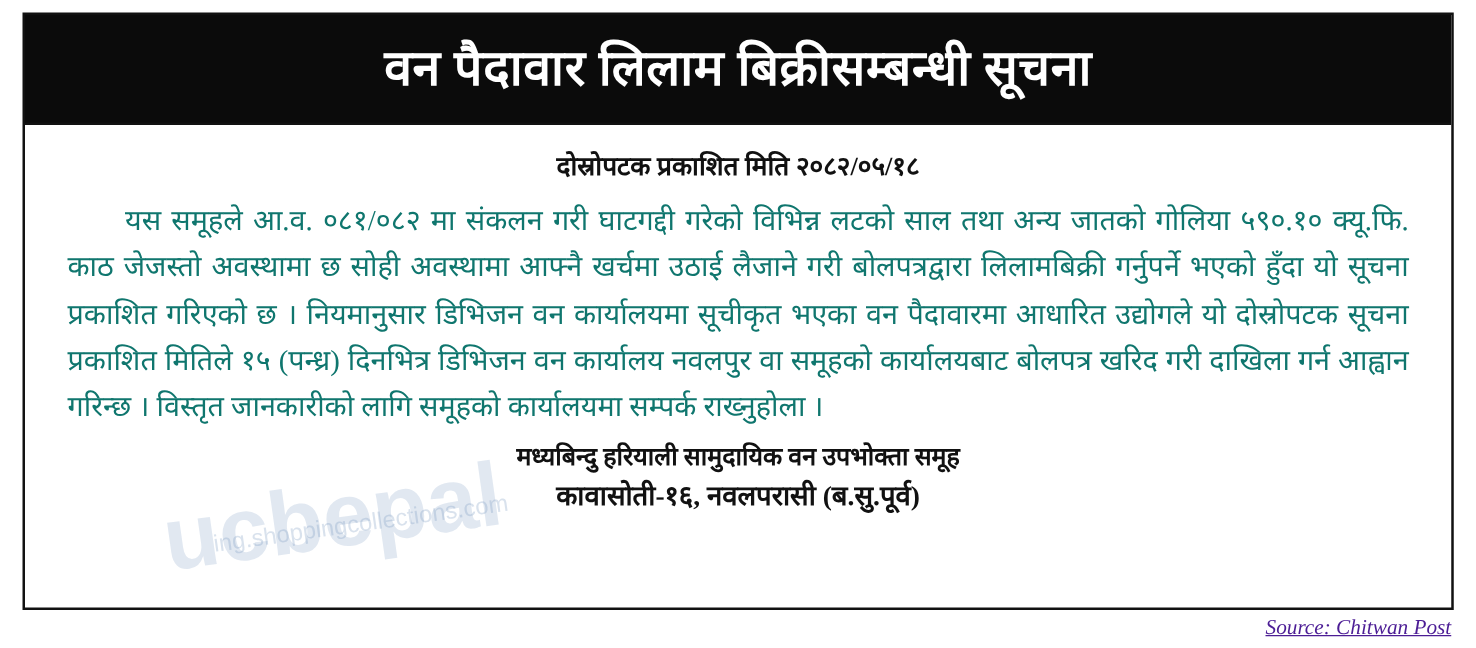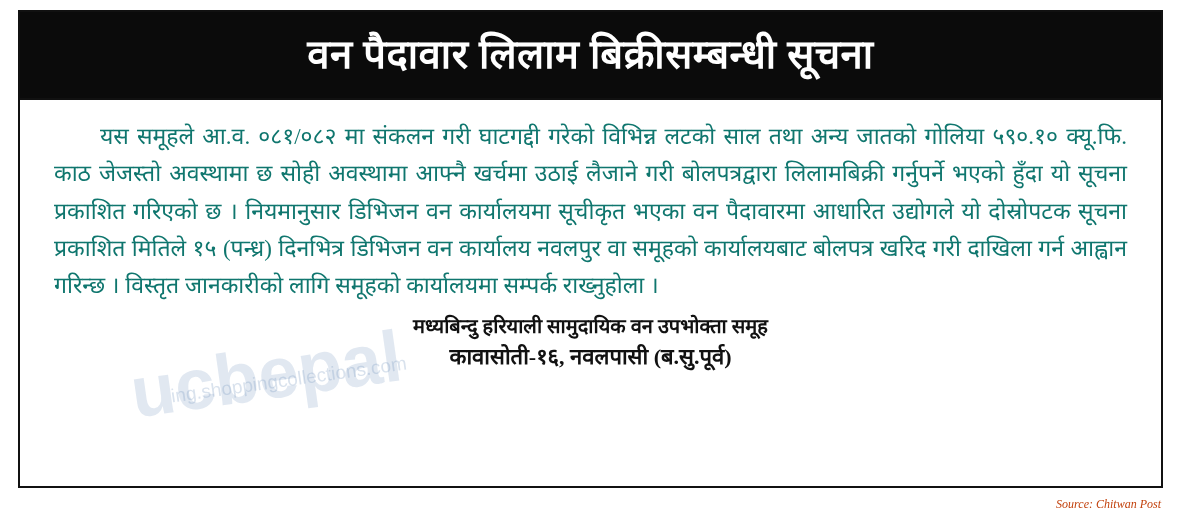--- a/index.html
+++ b/index.html
@@ -116,43 +116,45 @@
     pointer-events: none;
     user-select: none;
     white-space: nowrap;
   }
   .source {
     position: absolute;
     right: 20px;
     bottom: 6px;
     font-family: "Liberation Serif", serif;
     font-style: italic;
-    font-size: 12px;
-    color: #c2410c;
+    font-size: 17px;
+    color: #4c1d95;
+    text-decoration: underline;
   }
 </style>
 </head>
 <body>
 
 <div class="page">
 
   <div class="notice">
 
     <div class="header-band">
       <div class="header-title">वन पैदावार लिलाम बिक्रीसम्बन्धी सूचना</div>
     </div>
 
     <div class="body-area">
 
+      <div class="subtitle">दोस्रोपटक प्रकाशित मिति २०८२/०५/१८</div>
 
       <p class="paragraph">यस समूहले आ.व. ०८१/०८२ मा संकलन गरी घाटगद्दी गरेको विभिन्न लटको साल तथा अन्य जातको गोलिया ५९०.१० क्यू.फि. काठ जेजस्तो अवस्थामा छ सोही अवस्थामा आफ्नै खर्चमा उठाई लैजाने गरी बोलपत्रद्वारा लिलामबिक्री गर्नुपर्ने भएको हुँदा यो सूचना प्रकाशित गरिएको छ । नियमानुसार डिभिजन वन कार्यालयमा सूचीकृत भएका वन पैदावारमा आधारित उद्योगले यो दोस्रोपटक सूचना प्रकाशित मितिले १५ (पन्ध्र) दिनभित्र डिभिजन वन कार्यालय नवलपुर वा समूहको कार्यालयबाट बोलपत्र खरिद गरी दाखिला गर्न आह्वान गरिन्छ । विस्तृत जानकारीको लागि समूहको कार्यालयमा सम्पर्क राख्नुहोला ।</p>
 
       <div class="org-name">मध्यबिन्दु हरियाली सामुदायिक वन उपभोक्ता समूह</div>
 
-      <div class="org-address">कावासोती-१६, नवलपासी (ब.सु.पूर्व)</div>
+      <div class="org-address">कावासोती-१६, नवलपरासी (ब.सु.पूर्व)</div>
 
       <div class="watermark">ucbepal</div>
 
       <div class="watermark-sub">ing.shoppingcollections.com</div>
 
     </div>
   </div>
 
   <div class="source">Source: Chitwan Post</div>
 

